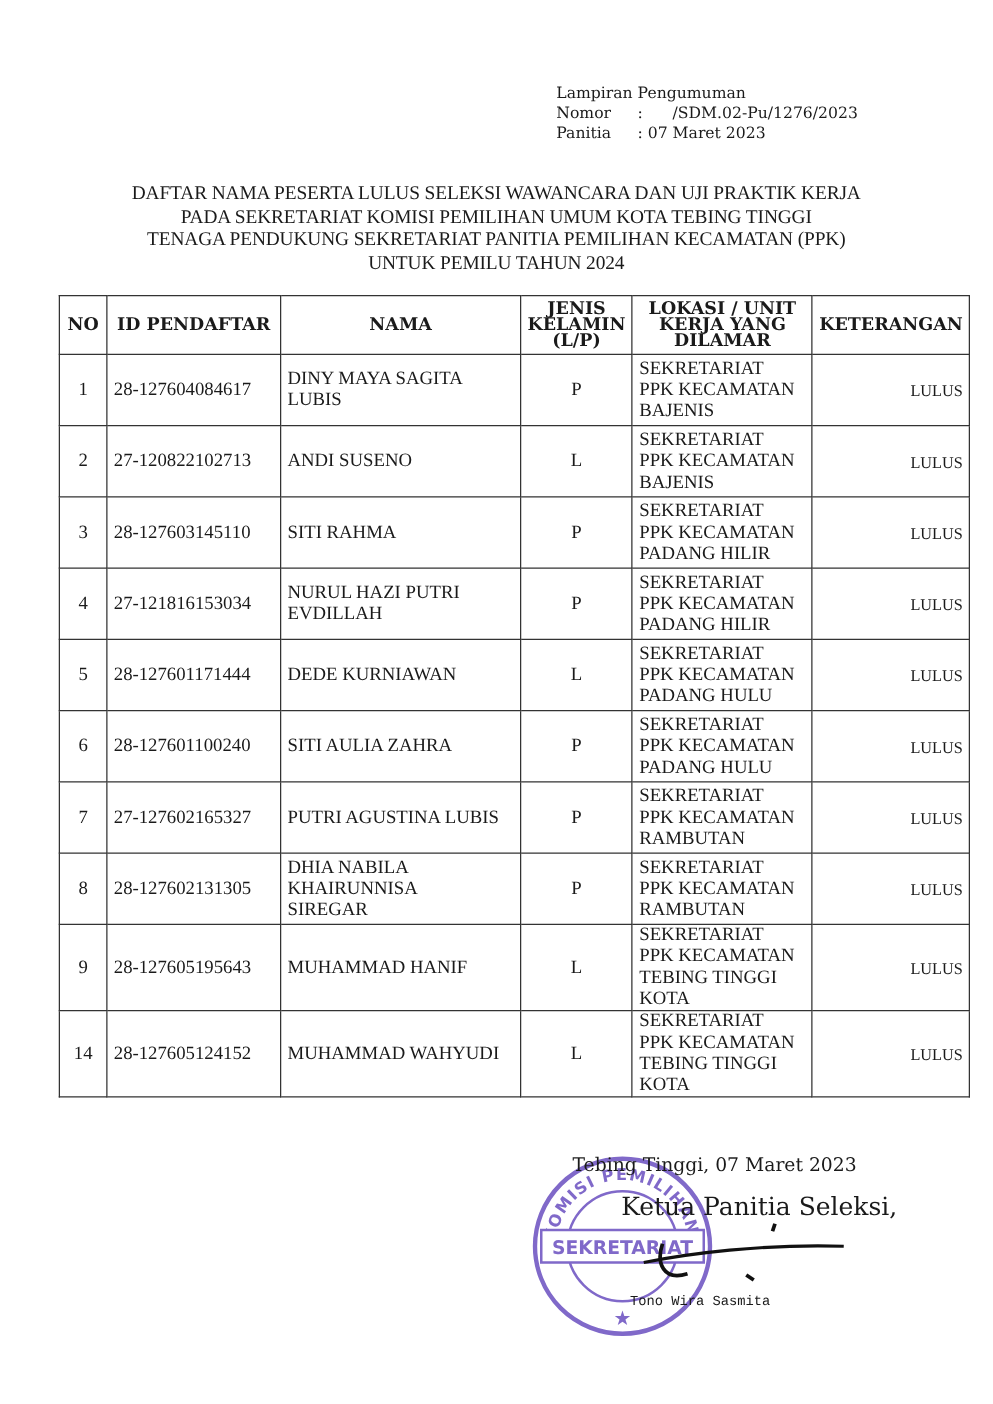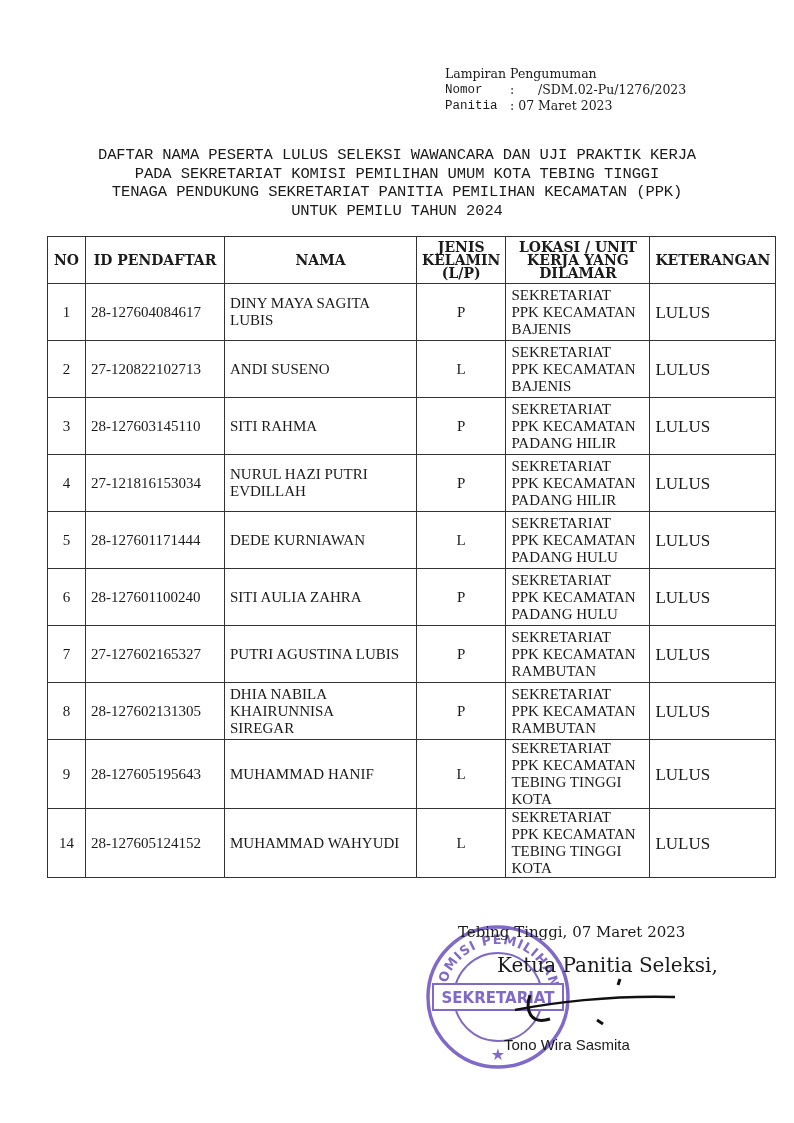--- a/index.html
+++ b/index.html
@@ -1,44 +1,44 @@
 <!DOCTYPE html>
 <html><head>
   <meta charset="utf-8">
   <style>
     html, body { margin: 0; padding: 0; background: #ffffff; }
     body { width: 794px; height: 1123px; position: relative; overflow: hidden;
            font-family: "DejaVu Serif", "Liberation Serif", serif; color: #1a1a1a; }
     .ref { position: absolute; left: 445px; top: 66px; font-size: 12.5px; line-height: 16px;
            font-family: "DejaVu Serif", serif; }
     .ref .row { display: flex; white-space: pre; }
-    .ref .lab { width: 65px; display: inline-block; font-family: Liberation Mono, monospace; }
+    .ref .lab { width: 65px; display: inline-block; }
     .title { position: absolute; left: 40px; width: 714px; top: 146px; text-align: center;
-             font-family: Liberation Mono, monospace; font-size: 15.5px; line-height: 18.5px;
+             font-family: Liberation Serif, serif; font-size: 15.5px; line-height: 18.5px;
              letter-spacing: -0.1px; }
     .title div { white-space: nowrap; }
     table.list { position: absolute; left: 47px; top: 236px; border-collapse: collapse;
                  font-family: "Liberation Serif", serif; font-size: 15px; }
     table.list th, table.list td { border: 1px solid #333; padding: 0 5px; }
     table.list th { font-family: "DejaVu Serif", serif; font-weight: bold; font-size: 14px;
                     line-height: 13px; height: 46px; text-align: center; }
     table.list td { height: 56px; line-height: 17px; vertical-align: middle; }
     td.no { width: 27px; text-align: center; }
     td.id { width: 128px; }
     td.nm { width: 181px; }
     td.jk { width: 70px; text-align: center; }
     td.lok { width: 133px; padding-left: 8px; }
-    td.ket { width: 103px; text-align: left; font-size: 17px; }
+    td.ket { width: 103px; text-align: right; font-size: 13px; }
     .sign { position: absolute; left: 420px; top: 920px; width: 300px; height: 150px; }
     .sign .place { position: absolute; left: 38px; top: 3px; font-size: 15px; white-space: nowrap;
                    font-family: "DejaVu Serif", serif; }
     .sign .role { position: absolute; left: 77px; top: 33px; font-size: 20px; white-space: nowrap;
                   font-family: "DejaVu Serif", serif; }
-    .sign .name { position: absolute; left: 84px; top: 116px; font-size: 15px; white-space: nowrap;
-                  font-family: Liberation Sans, sans-serif; }
+    .sign .name { position: absolute; left: 84px; top: 116px; font-size: 11px; white-space: nowrap;
+                  font-family: Liberation Mono, monospace; }
     .stamp { position: absolute; left: 3px; top: 2px; width: 150px; height: 150px; opacity: 0.85; }
     .signature { position: absolute; left: 80px; top: 55px; width: 180px; height: 60px; }
   </style>
 </head>
 <body>
 
 <div class="ref">
   <div class="row">Lampiran Pengumuman</div>
   <div class="row">
     <span class="lab">Nomor</span><span>:</span><span>      /SDM.02-Pu/1276/2023</span>

